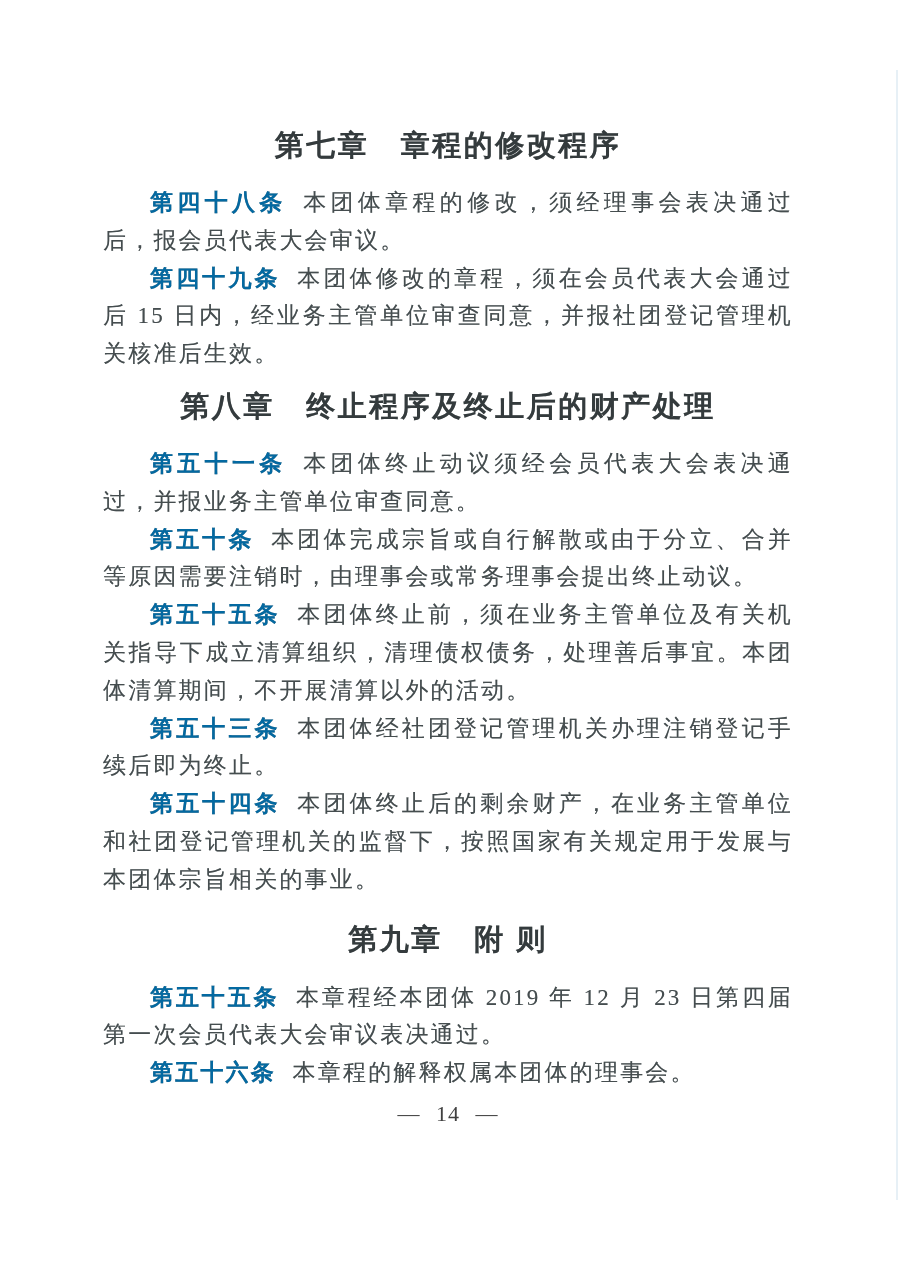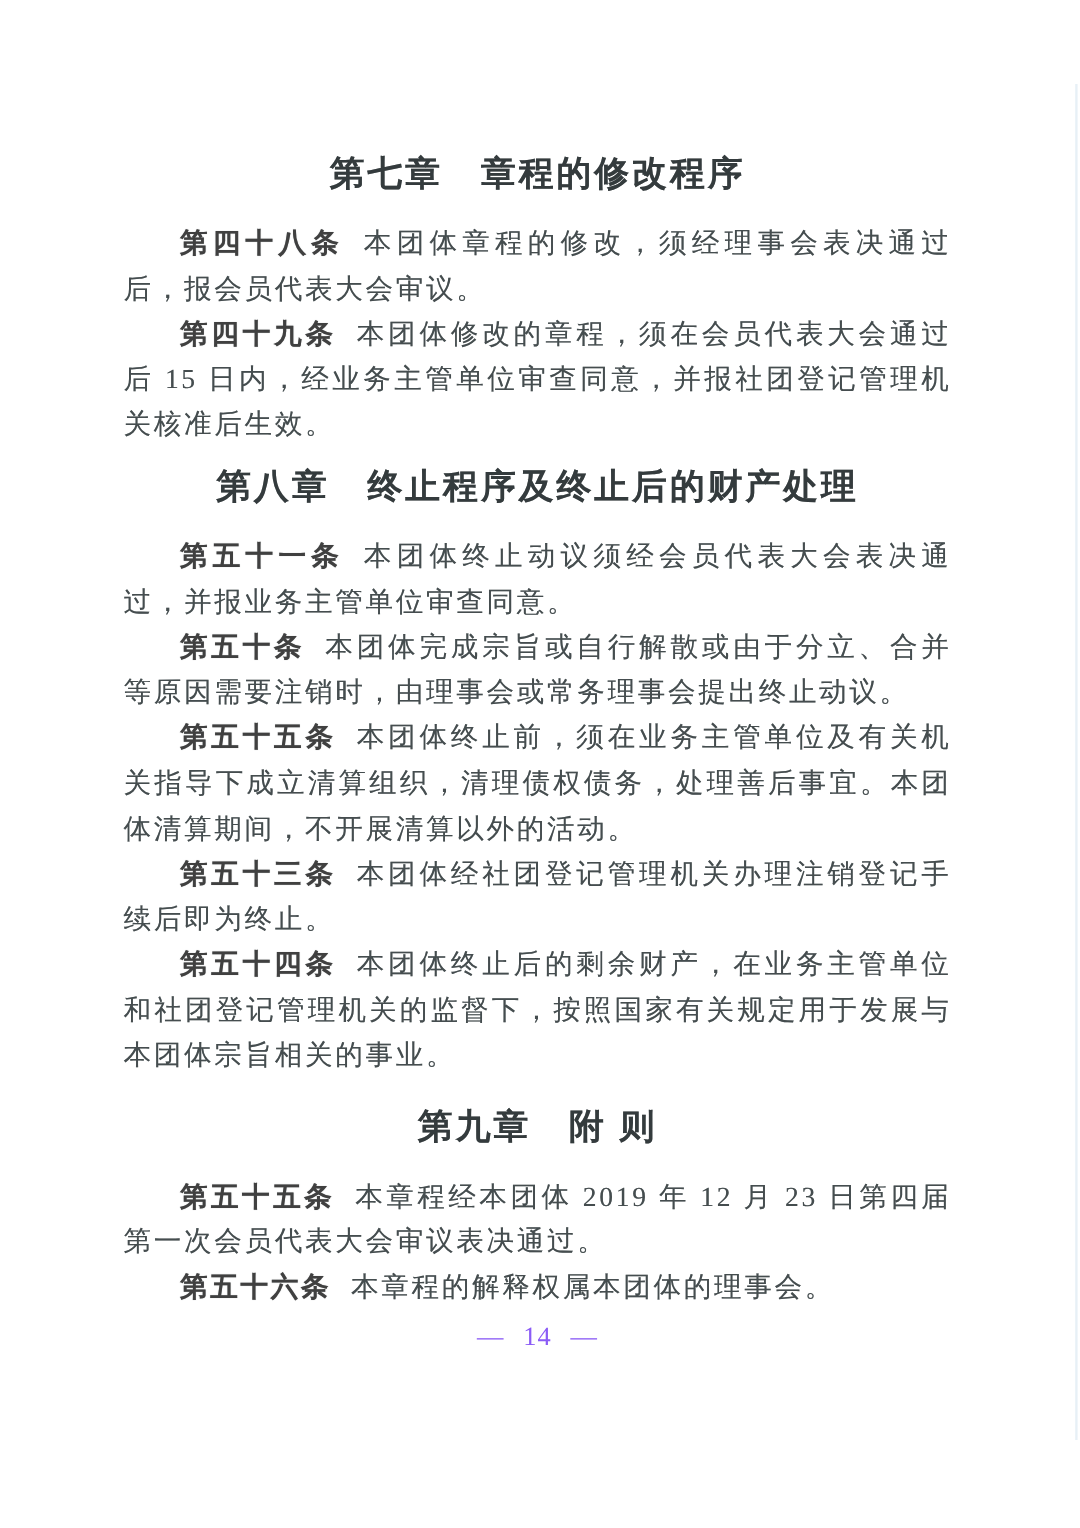--- a/index.html
+++ b/index.html
@@ -49,28 +49,28 @@
     text-shadow: 0 0 0.5px rgba(52, 59, 61, 0.5);
   }
   .chapter-heading.ch8 { margin-top: 17px; }
   .chapter-heading.ch9 { margin-top: 24px; margin-bottom: 24px; }
   p.article {
     margin: 0;
     text-indent: 47px;
   }
   .art-num {
     font-weight: 700;
-    color: #404040;
+    color: #0369a1;
     margin-right: 0.72em;
     text-shadow: 0 0 0.6px rgba(47, 54, 56, 0.55);
   }
   .page-number {
     margin-top: 7px;
     text-align: center;
-    color: #8b5cf6;
+    color: #404040;
     font-size: 22px;
     letter-spacing: 1px;
     word-spacing: 9px;
     text-shadow: none;
     line-height: 30px;
   }
 </style>
 </head>
 <body>
 

